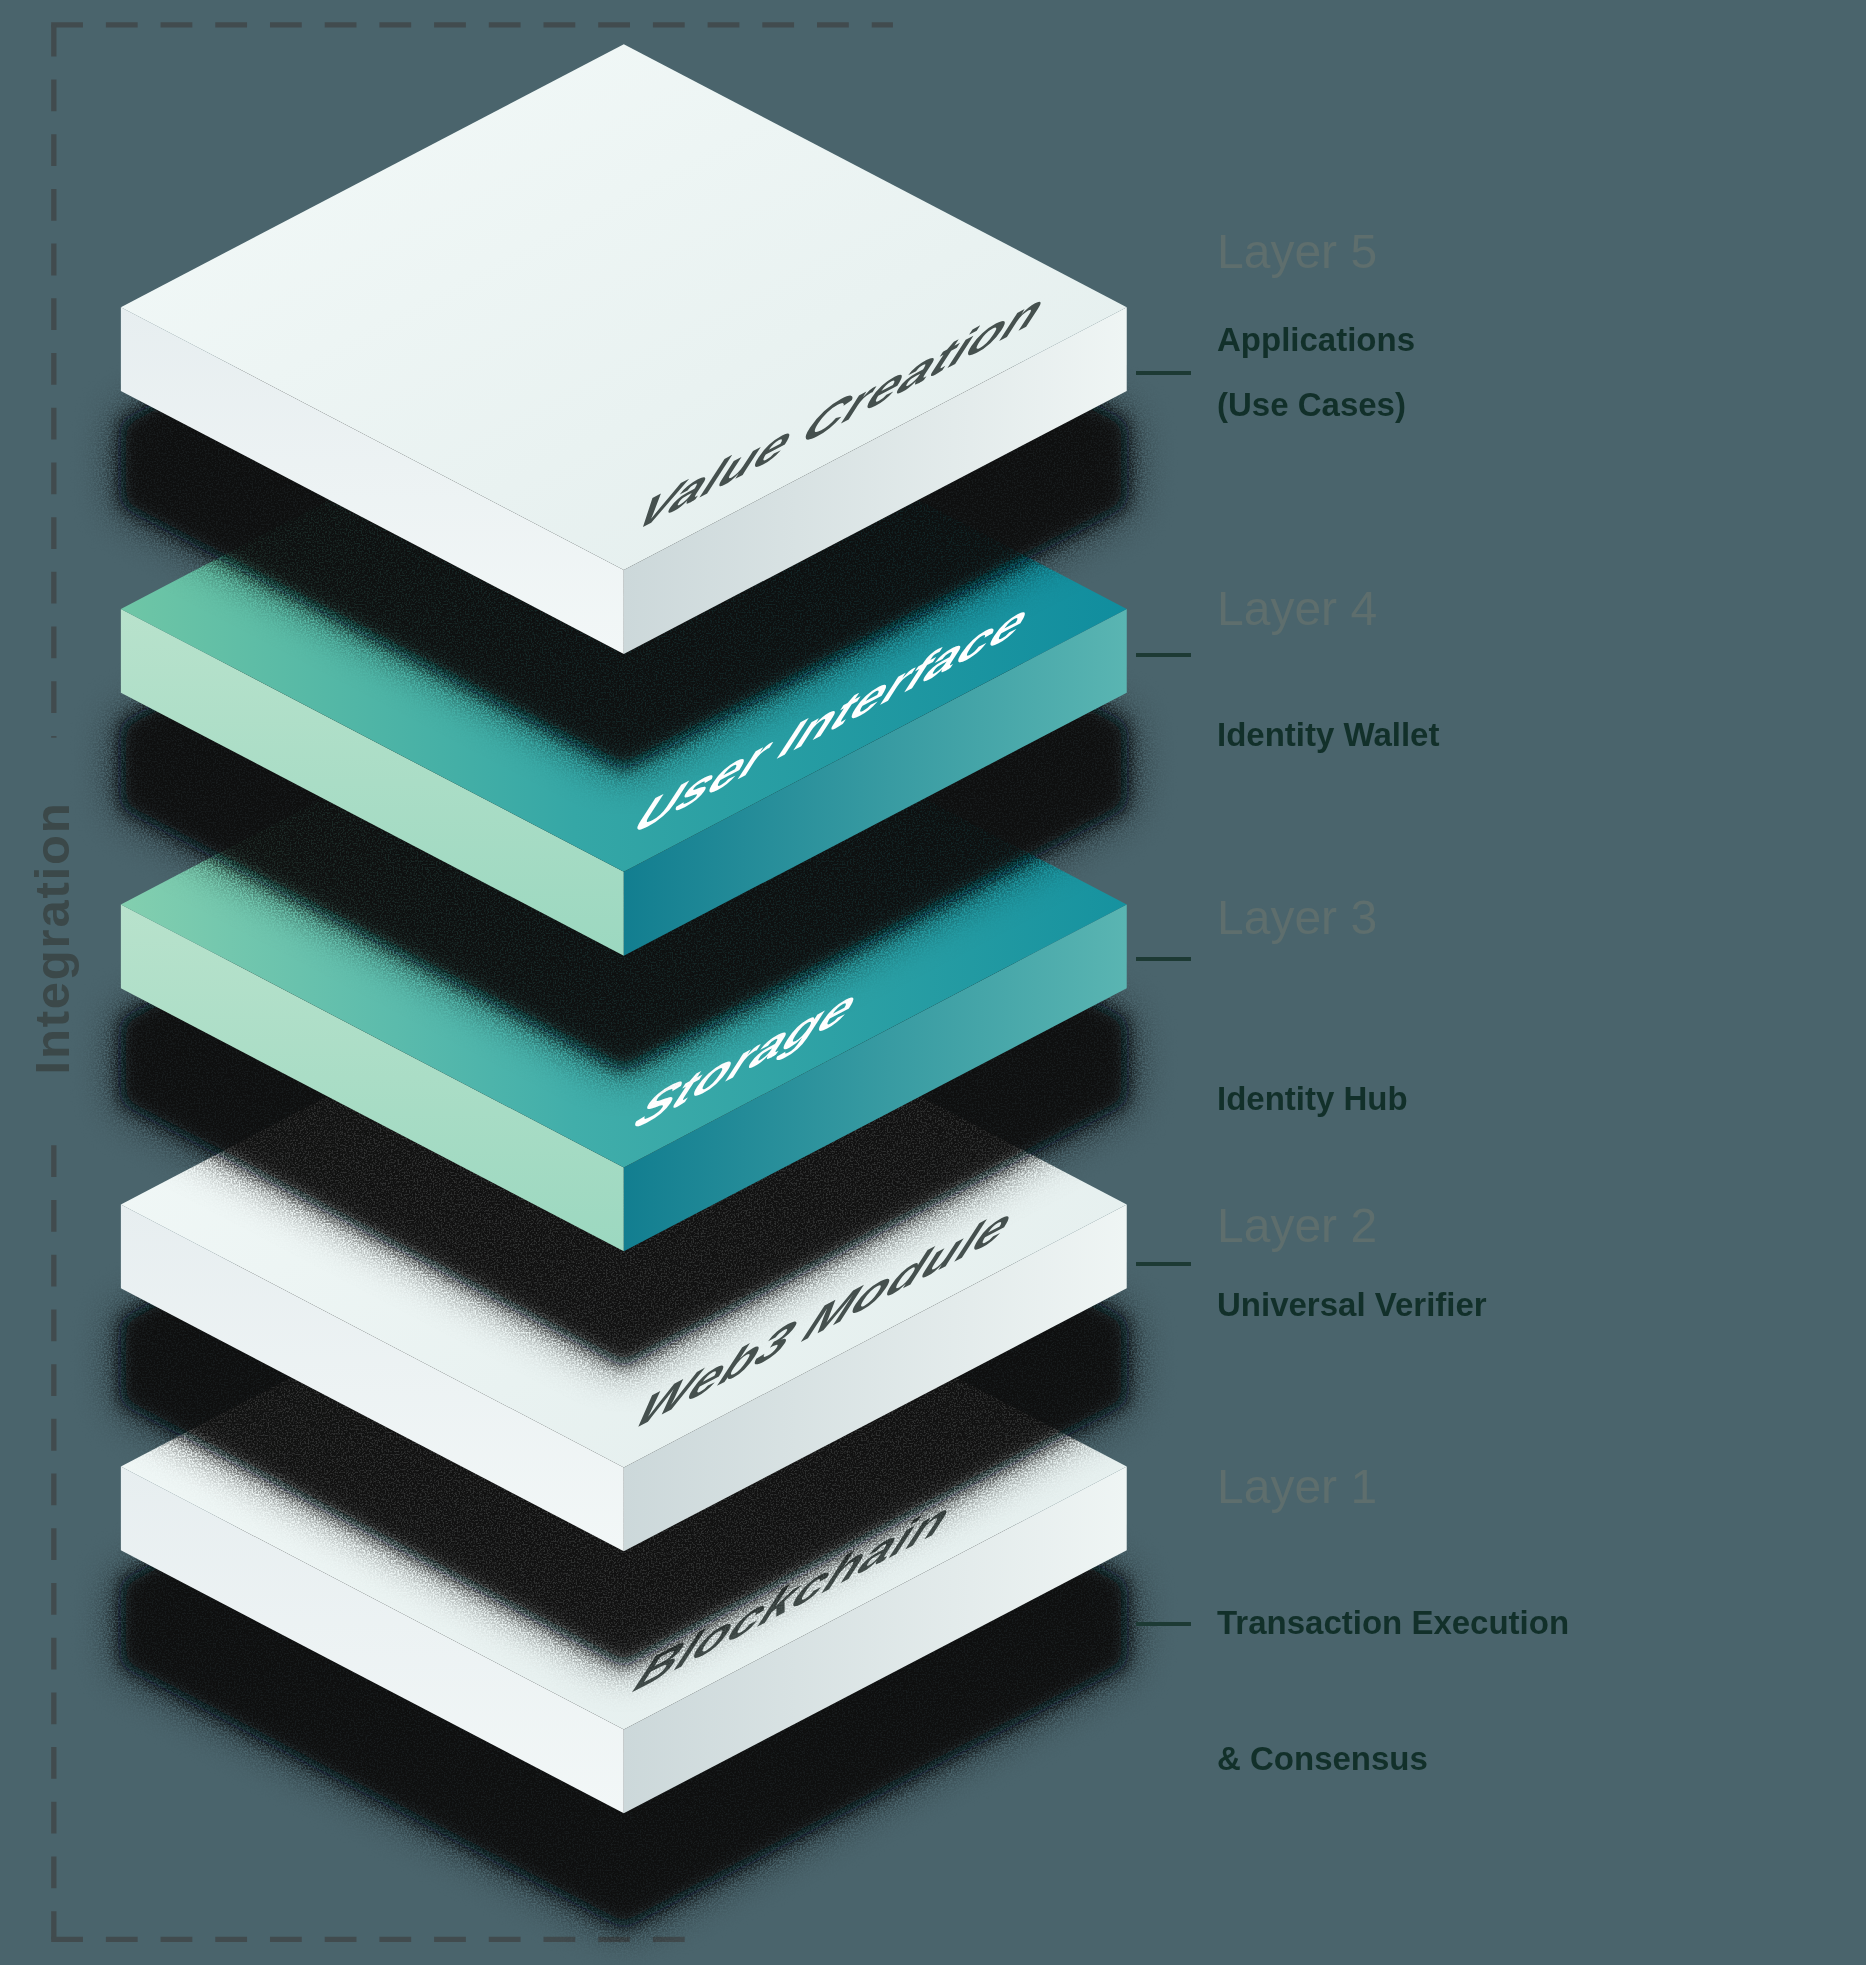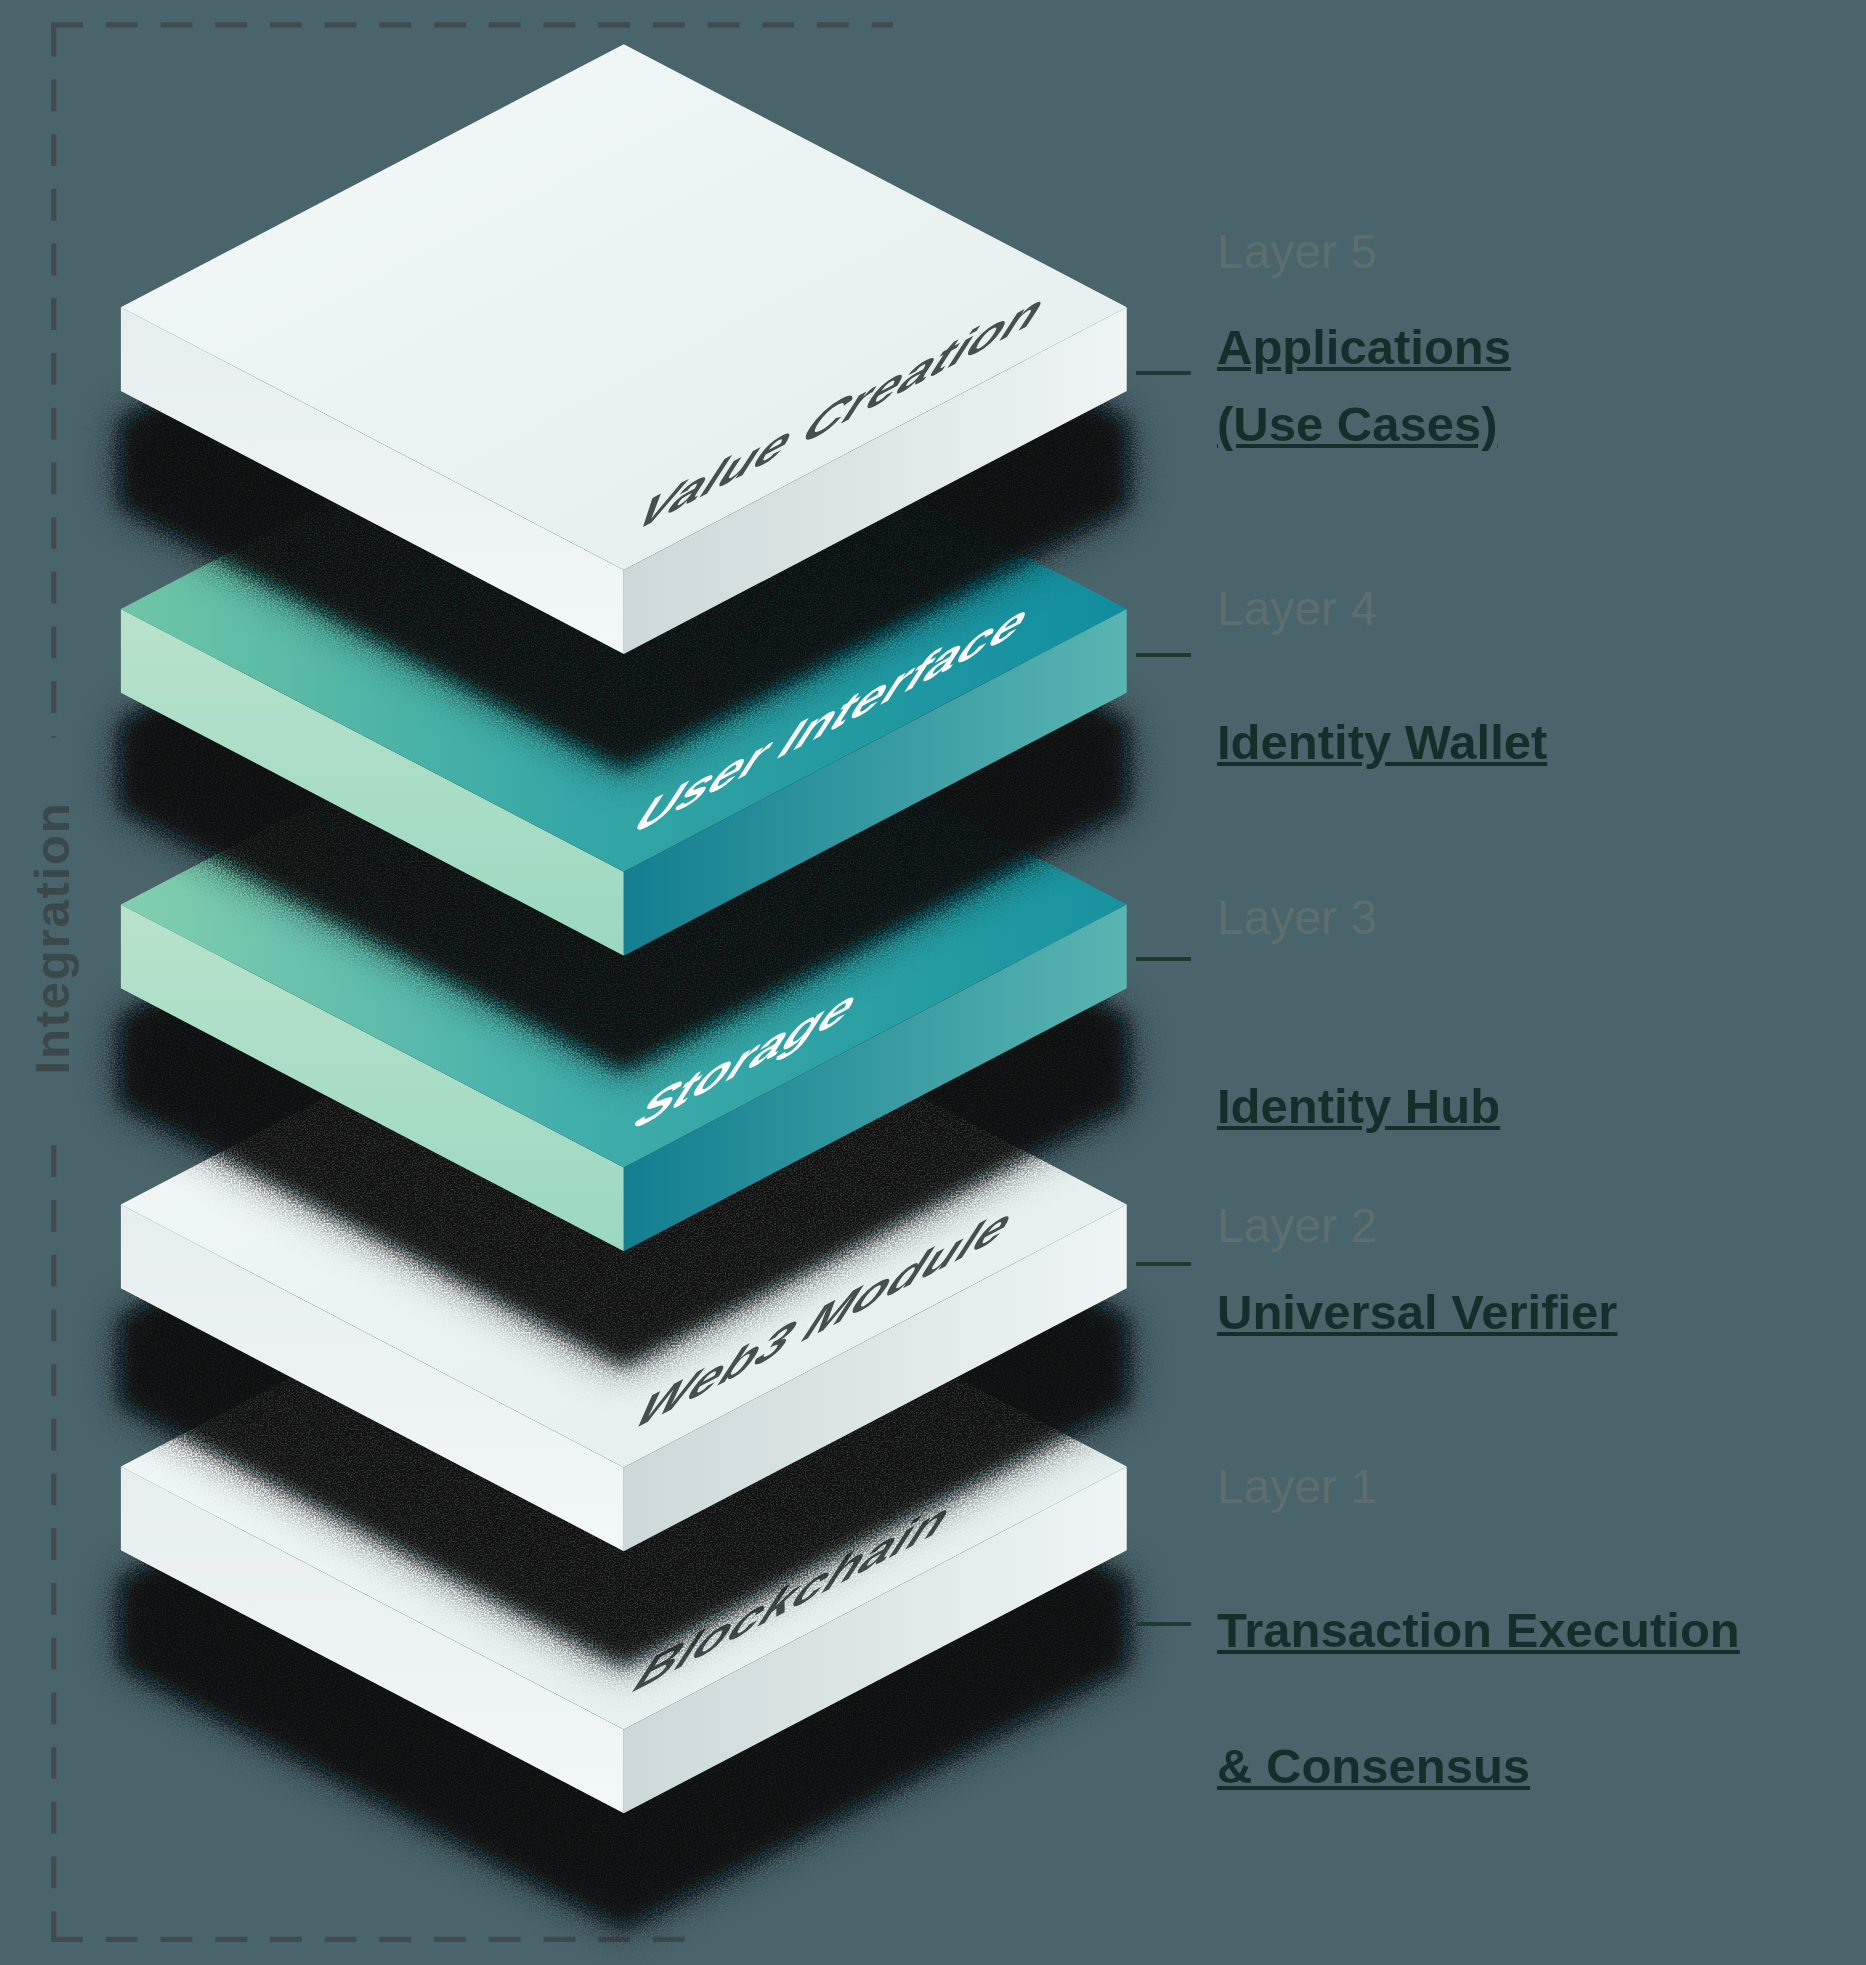--- a/index.html
+++ b/index.html
@@ -18,22 +18,22 @@
   }
   .face-label.light-text{fill:#ffffff;}
   .face-label.dark-text{fill:#45504e;}
   .side-label{
     position:absolute;left:1217px;
     font-size:48px;font-weight:500;color:#5e6e6d;
     white-space:nowrap;line-height:1;
   }
   .side-title{
     position:absolute;left:1217px;
-    font-size:49px;font-weight:700;color:#12302a;
-    white-space:nowrap;line-height:1;text-decoration:underline;
+    font-size:33px;font-weight:700;color:#12302a;
+    white-space:nowrap;line-height:1;
   }
   .tick{
     position:absolute;left:1136px;width:55px;height:4.4px;
     background:#1d3a34;
   }
   .integration{
     position:absolute;left:-134px;top:910px;width:371px;height:56px;
     text-align:center;line-height:56px;
     font-size:49px;font-weight:600;letter-spacing:1.8px;color:#3b4849;
     transform:rotate(-90deg);transform-origin:center center;
@@ -143,21 +143,21 @@
     <text class="face-label dark-text" transform="matrix(0.8865,-0.4635,-0.545,0.838,712,606)">Value Creation</text>
   </g>
 </svg>
 
 <div class="integration">Integration</div>
 
 <div>
   <div class="tick" style="top:371px"></div>
   <div class="side-label" style="top:228px">Layer 5</div>
   <div class="side-title" style="top:323px">Applications</div>
-  <div class="side-title" style="top:400px">(Use Cases)</div>
+  <div class="side-title" style="top:388px">(Use Cases)</div>
 </div>
 
 <div>
   <div class="tick" style="top:653px"></div>
   <div class="side-label" style="top:585px">Layer 4</div>
   <div class="side-title" style="top:718px">Identity Wallet</div>
 </div>
 
 <div>
   <div class="tick" style="top:957px"></div>

